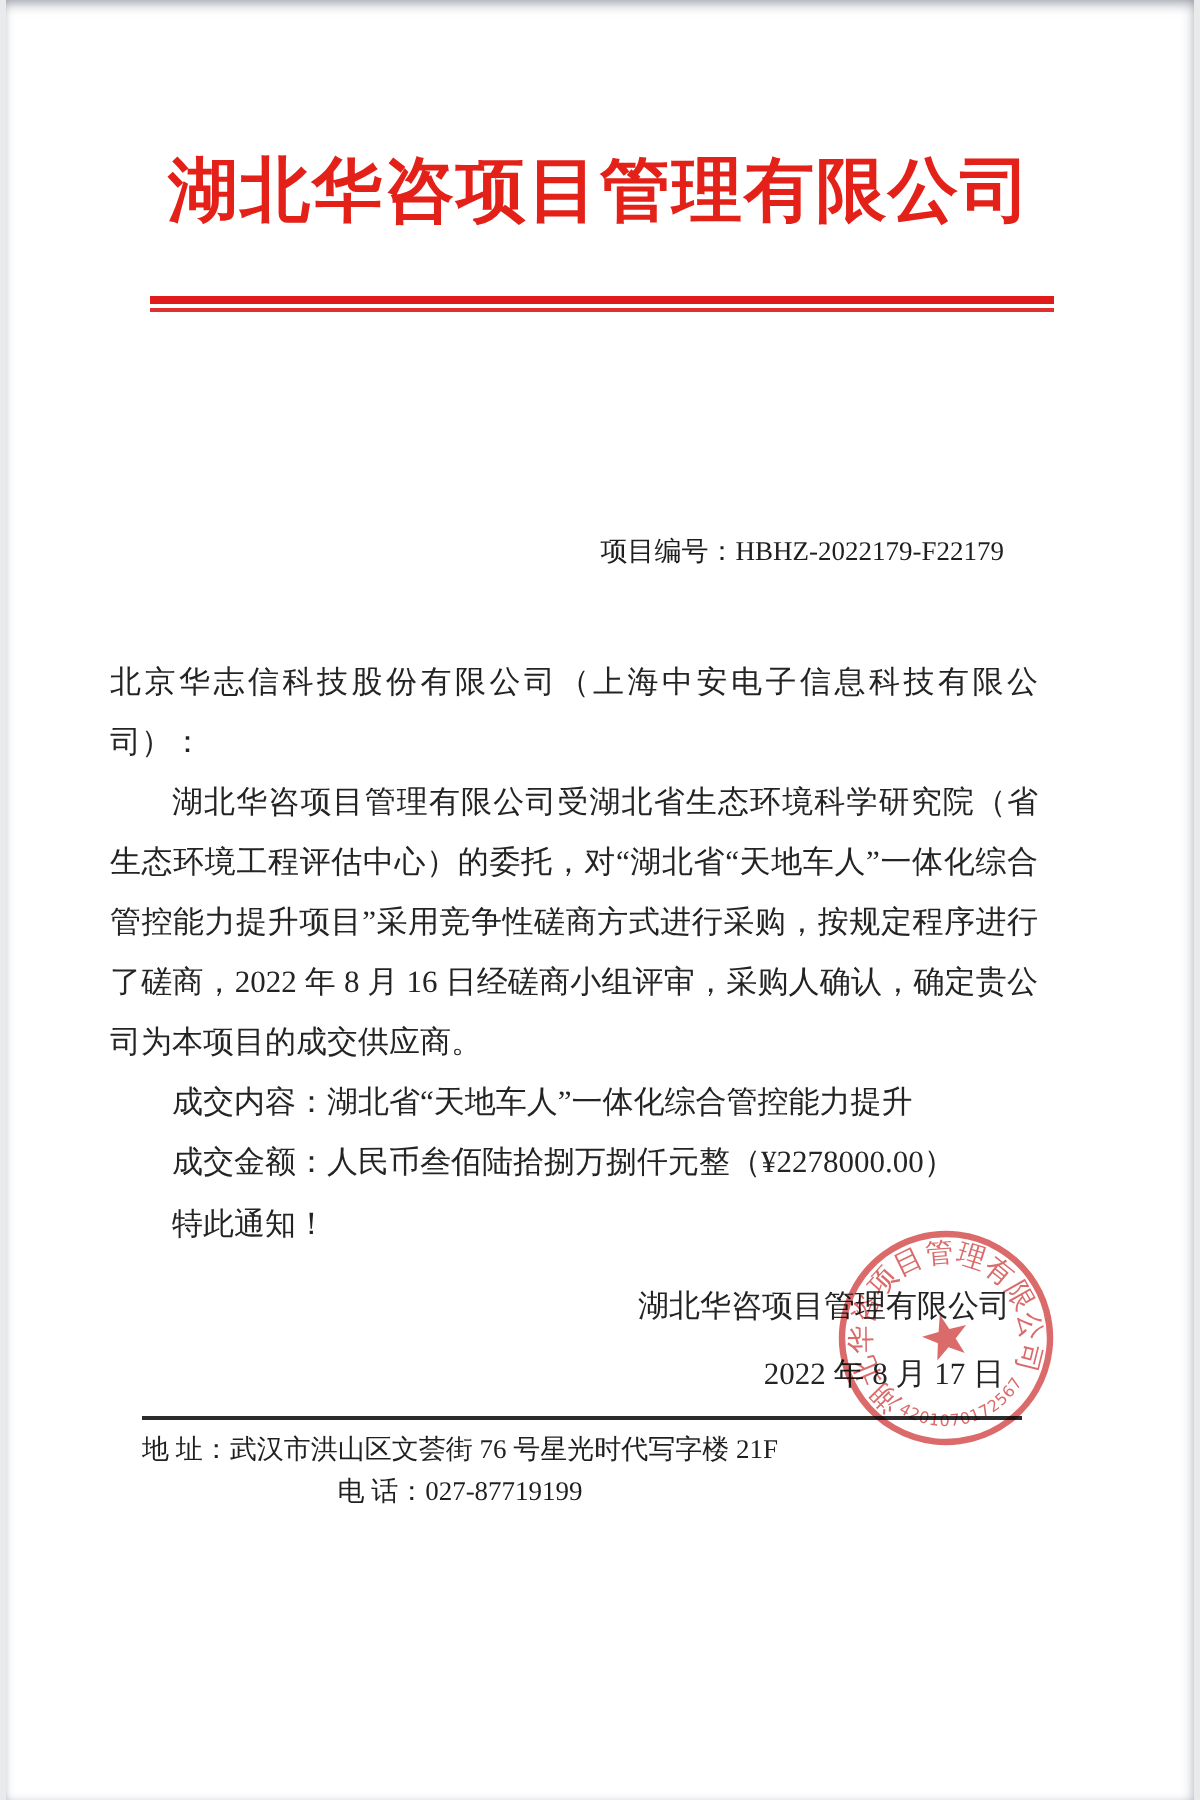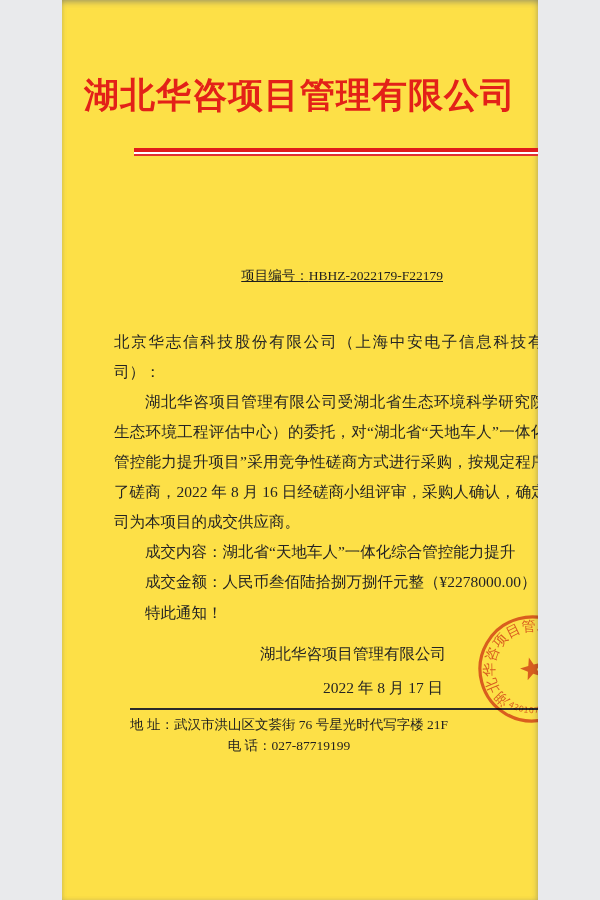--- a/index.html
+++ b/index.html
@@ -1,20 +1,20 @@
 <!DOCTYPE html>
 <html><head>
 <meta charset="utf-8">
 <style>
   html,body{margin:0;padding:0;background:#e9eaec;}
   .page{
     position:relative;
-    width:476px;height:900px;
+    width:594px;height:900px;
     margin:0 auto;
-    background:#fde047;
+    background:#ffffff;
     overflow:hidden;
     font-family:"Liberation Serif","DejaVu Serif",serif;
     color:#262626;
     box-shadow:
       inset 0 5px 6px -3px rgba(96,104,118,.55),
       inset -4px 0 6px -3px rgba(96,104,118,.30),
       inset 3px 0 5px -3px rgba(96,104,118,.18),
       inset 0 -2px 4px -2px rgba(96,104,118,.15);
   }
   .letterhead{
@@ -29,21 +29,21 @@
   .rule-red .thin{height:2px;background:#e23030;}
   .doc-title{
     position:absolute;top:202px;left:0;width:100%;
     text-align:center;
     font-size:27px;font-weight:bold;color:#141414;
     letter-spacing:4px;white-space:nowrap;
   }
   .meta{
     position:absolute;top:258px;right:95px;
     text-align:left;font-size:13.5px;line-height:35px;
-    color:#1e1e1e;white-space:nowrap;text-decoration:underline;
+    color:#1e1e1e;white-space:nowrap;
   }
   .meta p{margin:0;}
   .body-text{
     position:absolute;top:327px;left:52px;width:464px;
     font-size:15.5px;line-height:30px;
     text-align:justify;color:#242424;
   }
   .body-text p{margin:0;}
   .body-text .indent{text-indent:2em;}
   .body-text .closing{margin-top:1px;}

